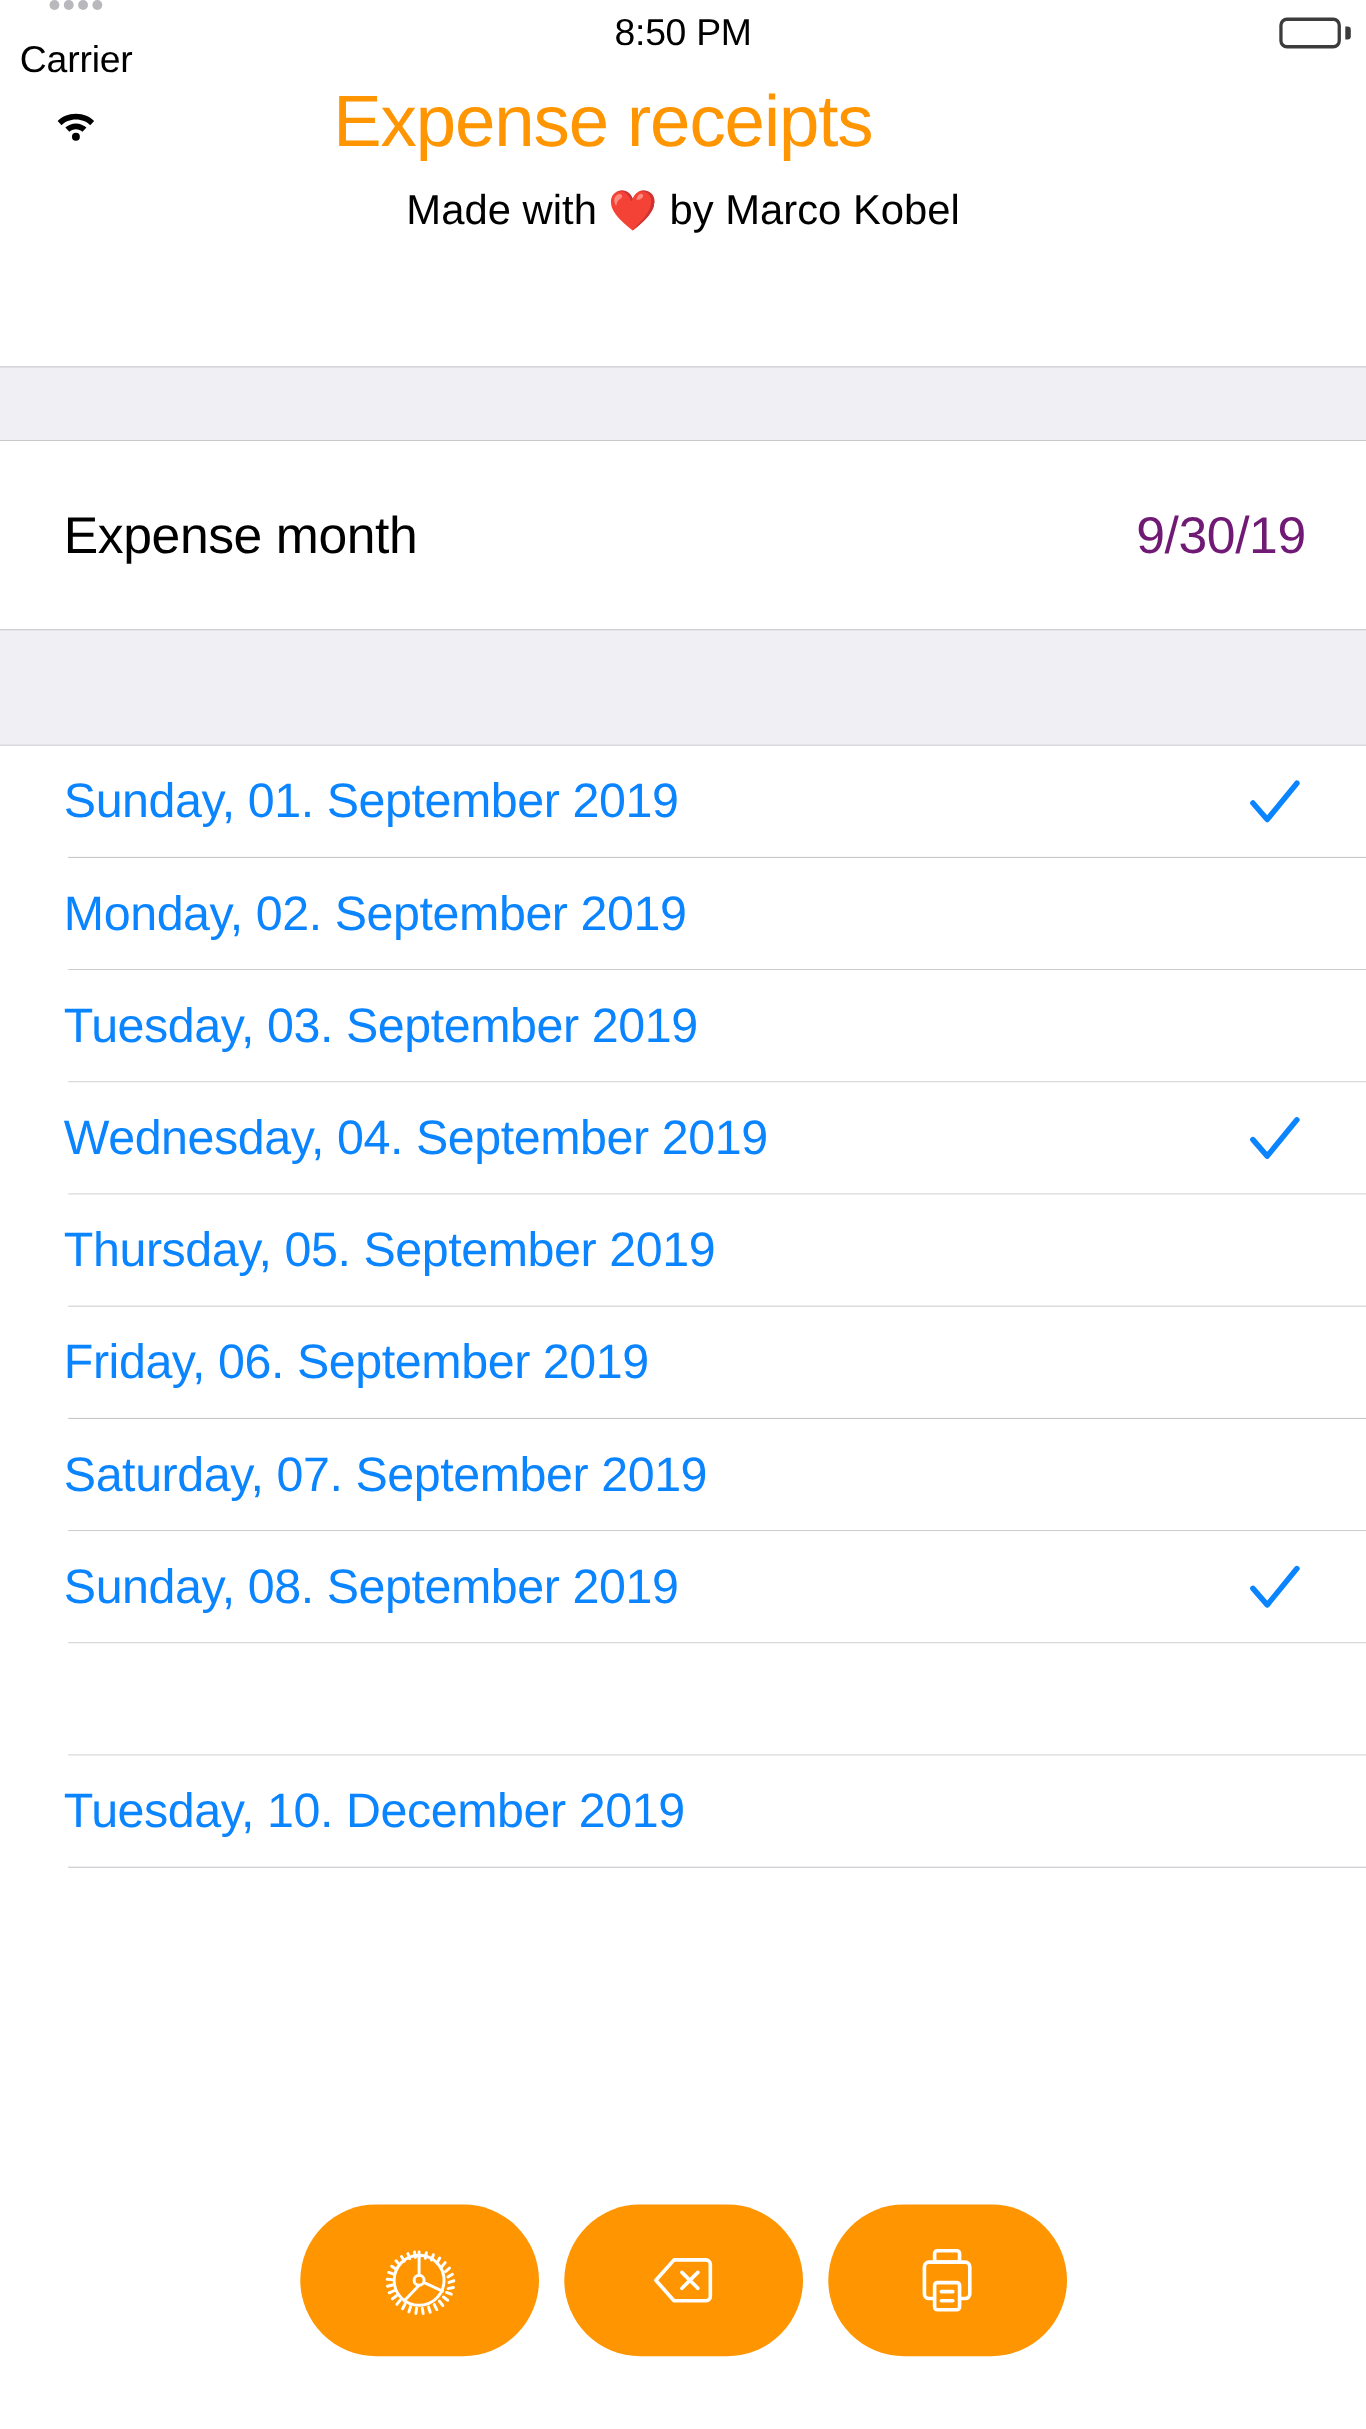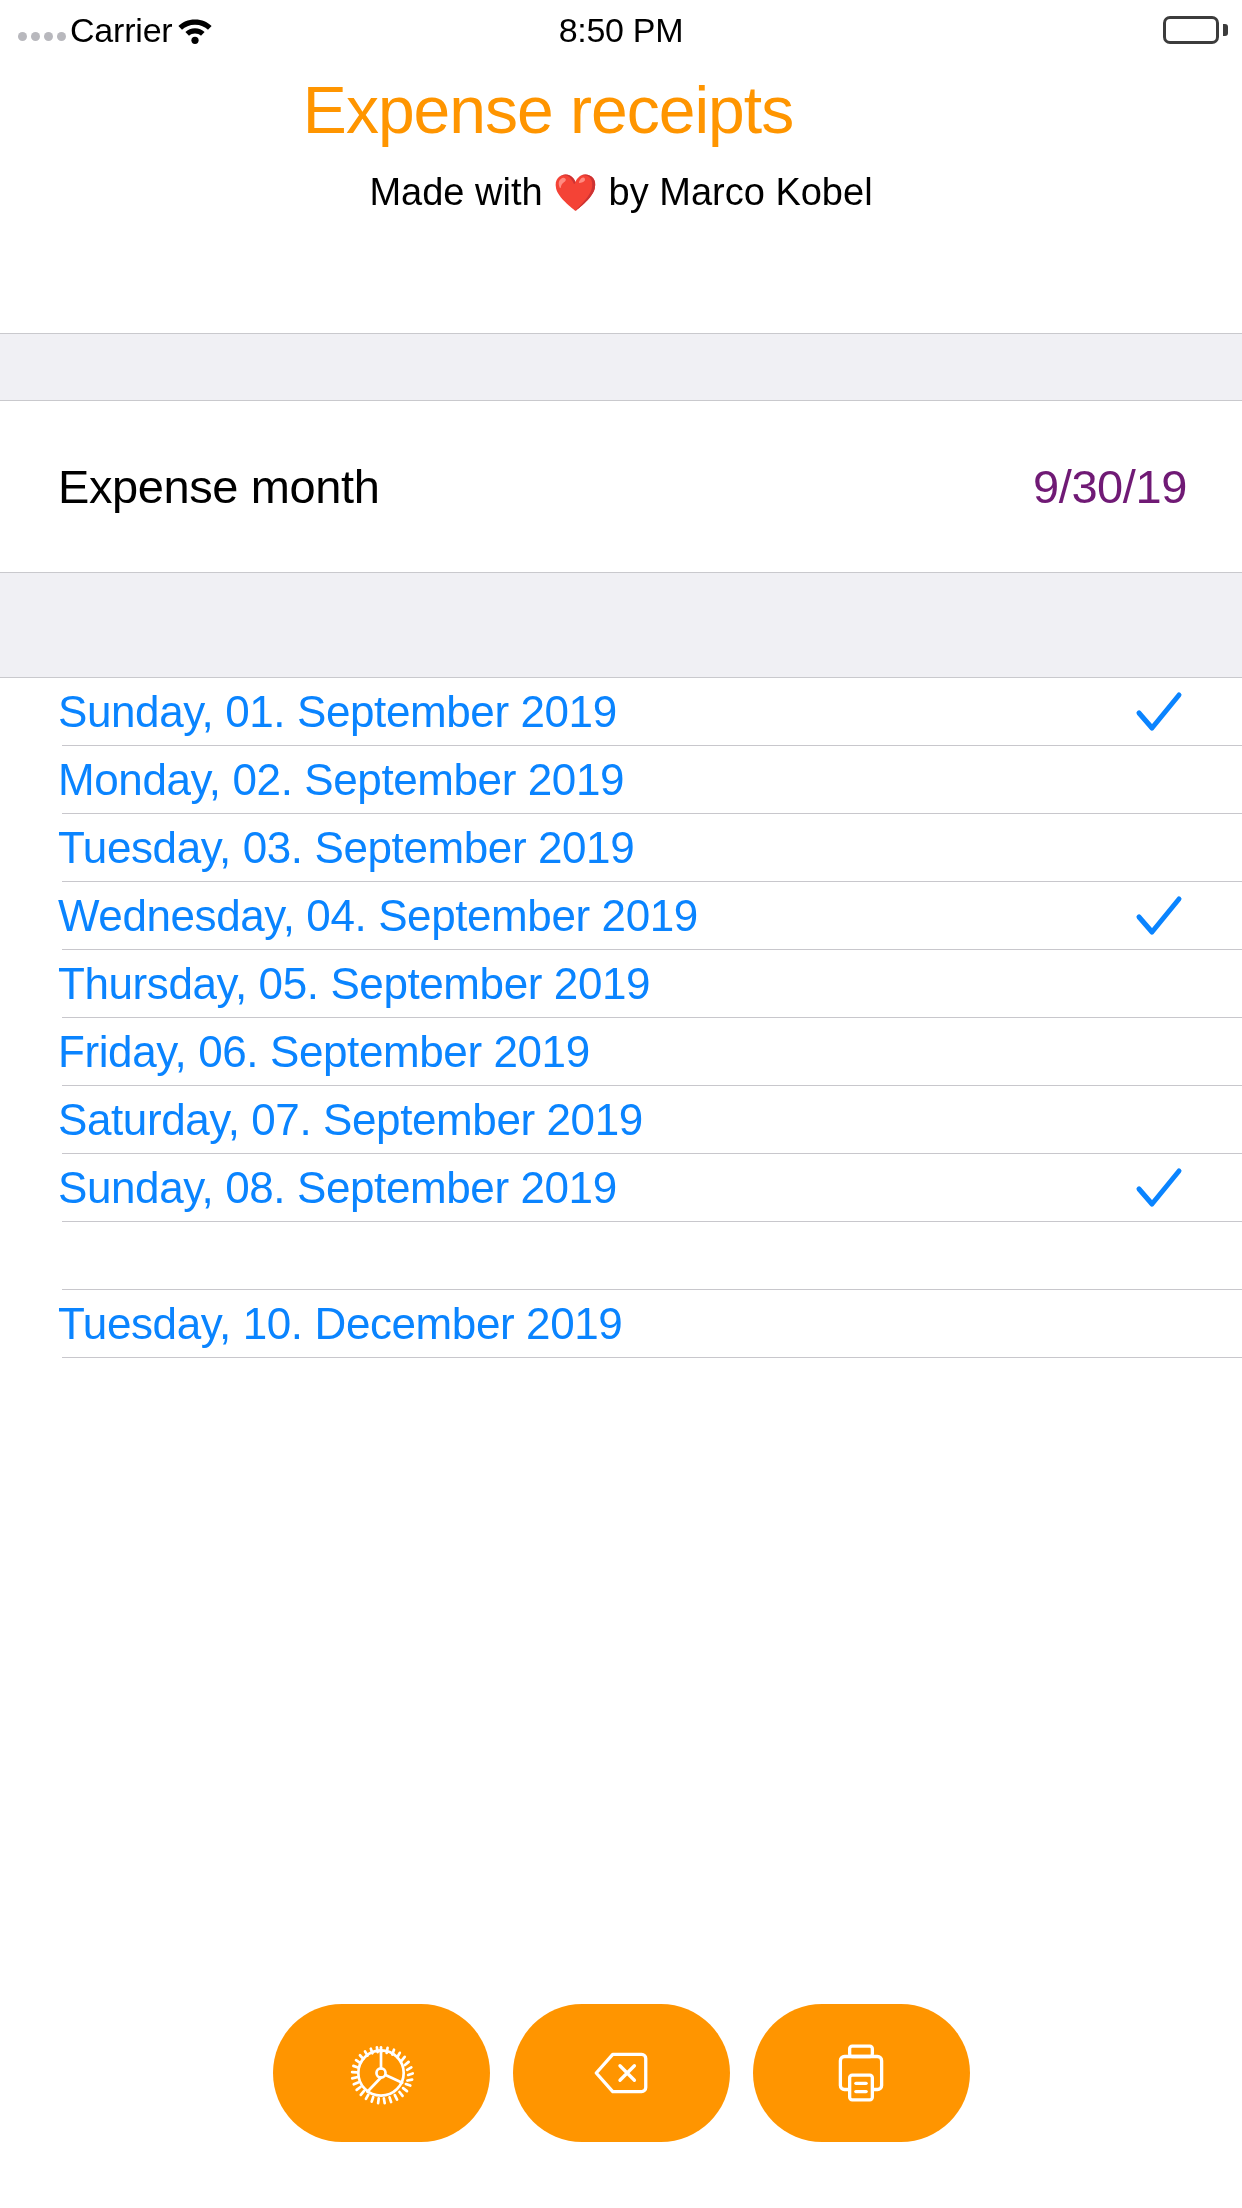--- a/index.html
+++ b/index.html
@@ -10,21 +10,21 @@
     font-family:"Liberation Sans","DejaVu Sans",sans-serif;
     overflow:hidden;
   }
   .screen { position:relative; width:1242px; height:2208px; background:#fff; overflow:hidden; }
 
   
   .statusbar {
     position:absolute; top:0; left:0; width:1242px; height:60px;
     display:flex; align-items:center; color:#000;
   }
-  .sb-left { position:absolute; left:18px; top:0; height:60px; display:flex; align-items:center; gap:4px; }
+  .sb-left { position:absolute; left:18px; top:0; height:60px; display:flex; align-items:center; gap:28px;flex-direction:column; }
   .sb-dots { display:flex; align-items:flex-end; gap:4px; height:22px; }
   .sb-dots i { display:block; width:9px; height:9px; border-radius:50%; background:#b8b8bd; }
   .sb-carrier { font-size:34px; letter-spacing:-0.2px; line-height:1; font-weight:400; color:#000; }
   .sb-wifi { width:36px; height:30px; position:relative; display:inline-block; }
   .sb-center {
     position:absolute; left:0; width:1242px; top:0; height:60px;
     display:flex; align-items:center; justify-content:center;
     font-size:34px; font-weight:400; letter-spacing:-0.3px;
   }
   .sb-right { position:absolute; right:14px; top:0; height:60px; display:flex; align-items:center; gap:4px; }
@@ -58,21 +58,21 @@
   }
   .select-row .label {
     margin-left:58px; font-size:47px; color:#000; font-weight:400; letter-spacing:-0.4px;
   }
   .select-row .value {
     margin-left:auto; margin-right:55px; font-size:47px; color:#701a75; letter-spacing:-0.4px;
   }
 
   .list { position:absolute; top:678px; left:0; width:1242px; height:1260px; overflow:hidden; background:#fff; }
   .row {
-    position:relative; height:68px; width:1242px;
+    position:relative; height:102px; width:1242px;
     display:flex; align-items:center; background:#fff;
   }
   .row .date {
     margin-left:58px; font-size:44px; color:#0a84ff; letter-spacing:-0.4px; white-space:nowrap;
   }
   .row .check {
     margin-left:auto; margin-right:57px; width:52px; height:52px;
     display:flex; align-items:center; justify-content:center;
   }
   .row .check svg { width:52px; height:52px; display:block; }

